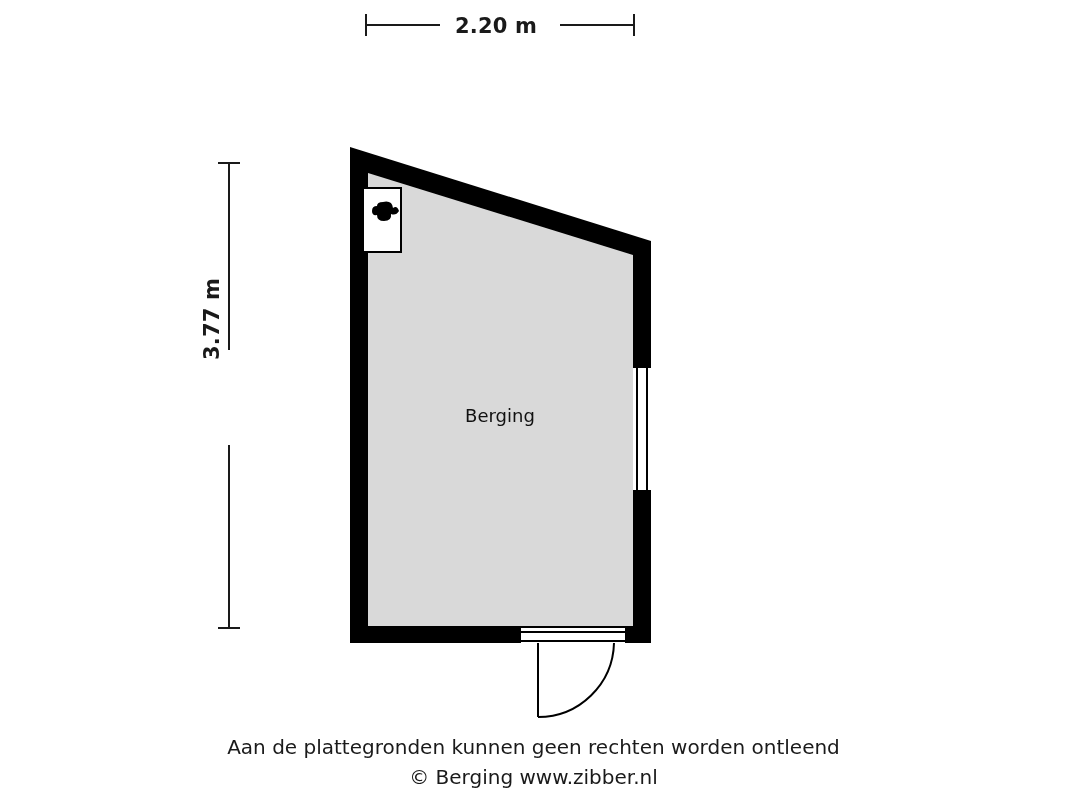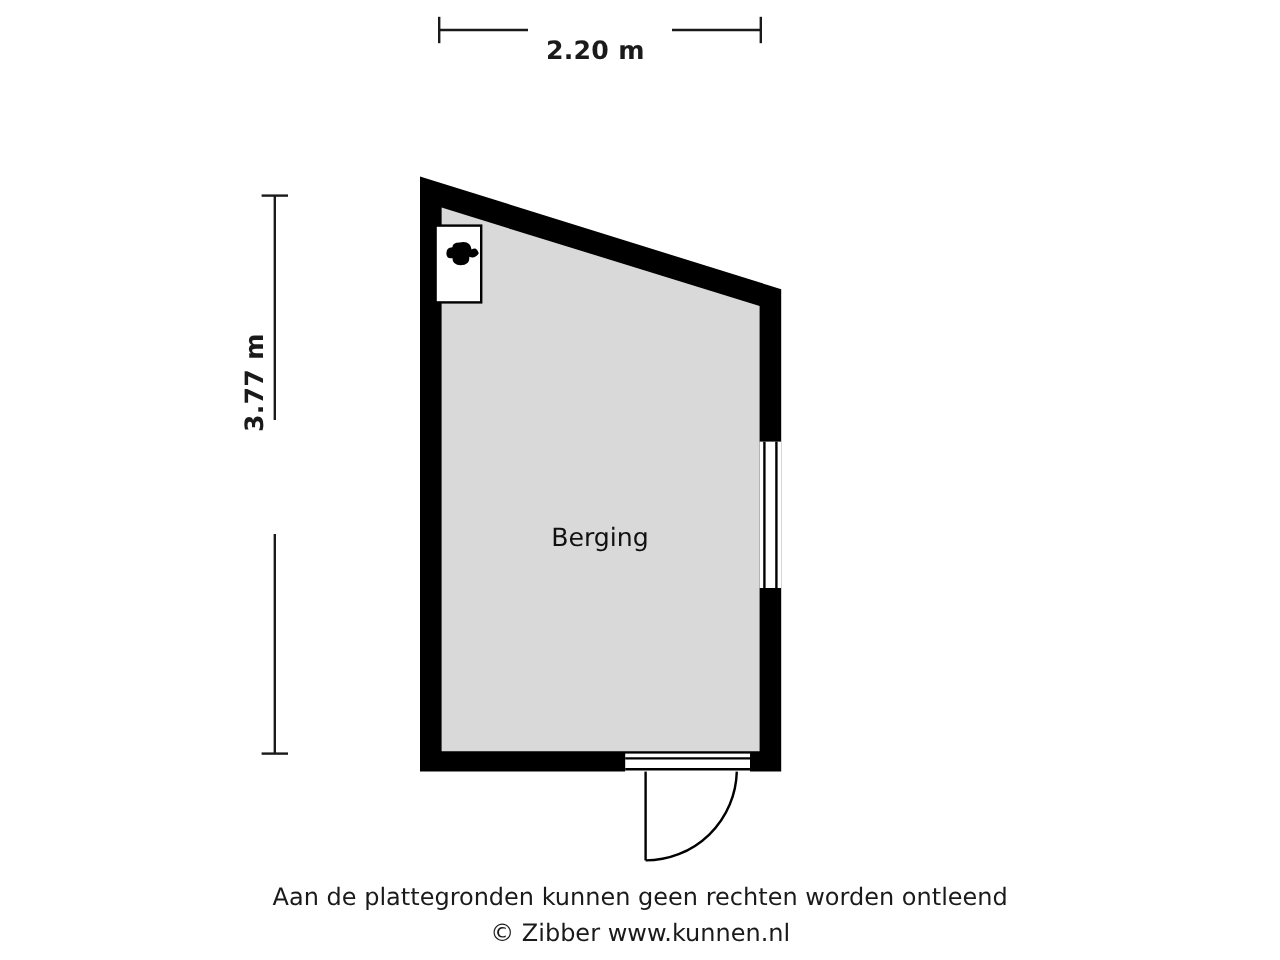--- a/index.html
+++ b/index.html
@@ -33,38 +33,37 @@
   .dim-label {
     position: absolute;
     font-size: 21px;
     font-weight: 700;
     letter-spacing: 0.2px;
     color: #1a1a1a;
     white-space: nowrap;
   }
   #dim-top-label {
     left: 455px;
-    top: 30px;
+    top: 14px;
   }
   #dim-left-label {
     left: 200px;
     top: 360px;
     transform: rotate(-90deg);
     transform-origin: left top;
   }
   #room-label {
     position: absolute;
     left: 400px;
     top: 405px;
     width: 200px;
     text-align: center;
-    font-size: 21px;
+    font-size: 18px;
     font-weight: 400;
     color: #111111;
-    margin-top: 31px;
   }
   .footer-line {
     position: absolute;
     width: 1067px;
     text-align: center;
     font-size: 20px;
     font-weight: 400;
     color: #1a1a1a;
   }
   #footer-1 { top: 735px; }
@@ -119,15 +118,15 @@
   </svg>
 
   <div class="dim-label" id="dim-top-label">2.20 m</div>
 
   <div class="dim-label" id="dim-left-label">3.77 m</div>
 
   <div id="room-label">Berging</div>
 
   <div class="footer-line" id="footer-1">Aan de plattegronden kunnen geen rechten worden ontleend</div>
 
-  <div class="footer-line" id="footer-2">© Zibber www.kunnen.nl</div>
+  <div class="footer-line" id="footer-2">© Berging www.zibber.nl</div>
 
 </div>
 
 </body></html>

